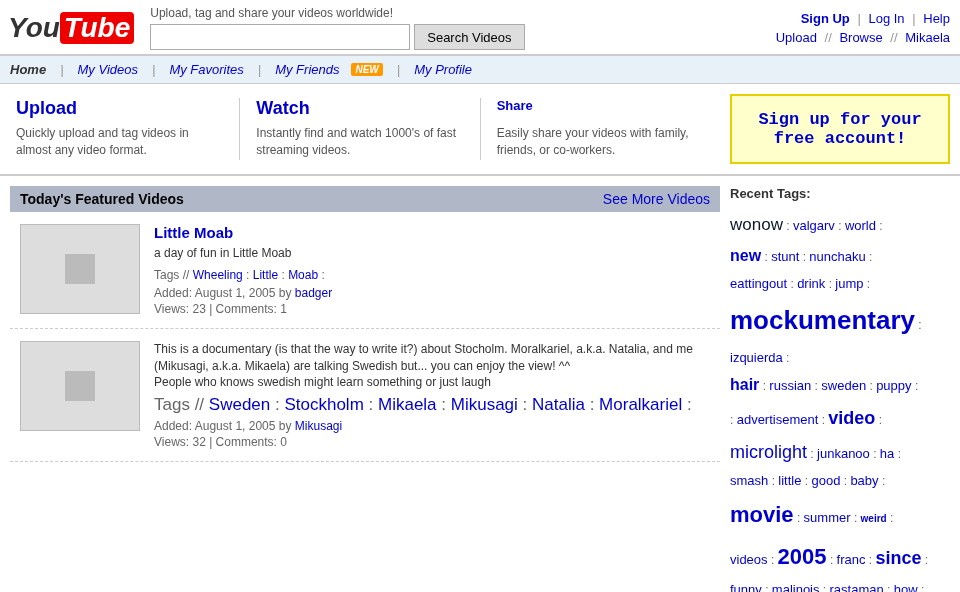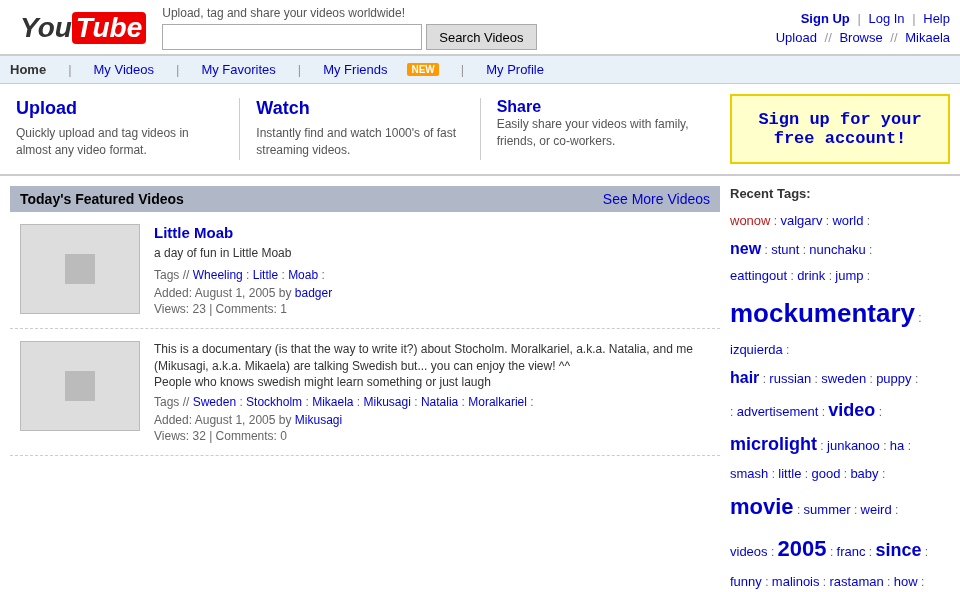--- a/index.html
+++ b/index.html
@@ -7,35 +7,35 @@
     #logo { display: flex; align-items: center; margin-right: 20px; }
     .logo-you { background: #fff; color: #333; font-size: 28px; font-weight: bold; font-style: italic; }
     .logo-tube { background: #e00; color: #fff; font-size: 28px; font-weight: bold; font-style: italic; padding: 0 4px; border-radius: 4px; }
     #search-input { width: 260px; height: 26px; border: 1px solid #aaa; padding: 0 6px; font-size: 13px; }
     #header-right { margin-left: auto; font-size: 13px; }
     #header-right a { color: #00c; text-decoration: none; }
     .pipe { color: #999; margin: 0 4px; }
     .dslash { color: #999; margin: 0 4px; }
 
     
-    #navbar { background: #e8f0f8; padding: 6px 10px; border-bottom: 1px solid #ccc; display: flex; align-items: center; gap: 16px; }
+    #navbar { background: #e8f0f8; padding: 6px 10px; border-bottom: 1px solid #ccc; display: flex; align-items: center; gap: 8px; font-style: italic; }
     #navbar a { color: #00c; text-decoration: none; font-size: 13px; }
     .nav-sep { color: #999; margin: 0 6px; }
     .feature { flex: 1; padding: 0 20px; border-right: 1px solid #ccc; }
     .feature:last-child { border-right: none; }
     .feature h2 { font-size: 18px; color: #00c; margin-bottom: 6px; }
     .feature p { font-size: 12px; color: #555; line-height: 1.4; }
 
     .video-item { display: flex; gap: 14px; padding: 12px 10px; border-bottom: 1px dashed #ccc; background: #fff; }
   </style>
 </head>
 <body>
 
 <div id="header-wrap" style="border-bottom:2px solid #ccc;">
-  <div style="display:flex; align-items:center; padding:6px 10px 4px 20px;">
+  <div style="display:flex; align-items:center; padding:6px 10px 4px 8px;">
     <div id="logo" style="margin-right:16px;">
       <span class="logo-you">You</span>
         <span class="logo-tube">Tube</span>
     </div>
     <div style="flex:1;">
       <div style="font-size:12px; color:#555; margin-bottom:4px;">Upload, tag and share your videos worldwide!</div>
       <div style="display:flex; align-items:center;">
         <input type="text" id="search-input" style="width: 260px; height: 26px; border: 1px solid rgb(170, 170, 170); padding: 0px 6px; font-size: 13px;">
         <button style="height:26px; padding:0 12px; background:#ddd; border:1px solid #aaa; cursor:pointer; font-size:13px; margin-left:4px;">Search Videos</button>
       </div>
@@ -76,21 +76,21 @@
   <div style="display:flex; flex:1; padding:14px 10px;">
     <div class="feature" style="flex:1; padding:0 16px 0 6px; border-right:1px solid #ccc;">
       <h2 style="font-size:18px; color:#00c; margin-bottom:6px;"><a href="#" style="color:#00c; text-decoration:none;">Upload</a></h2>
       <p style="font-size:12px; color:#555; line-height:1.4;">Quickly upload and tag videos in almost any video format.</p>
     </div>
     <div class="feature" style="flex:1; padding:0 16px; border-right:1px solid #ccc;">
       <h2 style="font-size:18px; color:#00c; margin-bottom:6px;"><a href="#" style="color:#00c; text-decoration:none;">Watch</a></h2>
       <p style="font-size:12px; color:#555; line-height:1.4;">Instantly find and watch 1000's of fast streaming videos.</p>
     </div>
     <div class="feature" style="flex:1; padding:0 16px;">
-      <h2 style="font-size:16px; color:#00c; margin-bottom:0;"><a href="#" style="color:#00c; text-decoration:none;">Share</a></h2>
+      <h2 style="font-size:13px; color:#00c; margin-bottom:12px;"><a href="#" style="color:#00c; text-decoration:none;">Share</a></h2>
       <p style="font-size:12px; color:#555; line-height:1.4;">Easily share your videos with family, friends, or co-workers.</p>
     </div>
   </div>
   <div style="width:220px; background:#ffc; border:2px solid #e8d000; margin:10px 10px 10px 0; padding:14px; text-align:center; display:flex; align-items:center; justify-content:center;">
     <a href="#" style="color:#00c; font-size:17px; font-weight:bold; text-decoration:none;font-family:Liberation Mono, monospace;">Sign up for your free account!</a>
   </div>
 </div>
 
 <div style="display:flex; padding:10px; gap:10px;">
 
@@ -121,21 +121,21 @@
         </p>
       </div>
     </div>
 
     <div class="video-item" style="display:flex; gap:14px; padding:12px 10px; border-bottom:1px dashed #ccc; background:#fff;">
       <div style="width:120px; height:90px; background:#ddd; border:1px solid #bbb; display:flex; align-items:center; justify-content:center; flex-shrink:0;">
         <div style="width:30px;height:30px;background:#bbb;"></div>
       </div>
       <div>
         <p style="font-size:12px; color:#333; margin-bottom:4px; line-height:1.4;">This is a documentary (is that the way to write it?) about Stocholm. Moralkariel, a.k.a. Natalia, and me (Mikusagi, a.k.a. Mikaela) are talking Swedish but... you can enjoy the view! ^^<br>People who knows swedish might learn something or just laugh</p>
-        <p style="font-size:12px; color:#666; margin-bottom:4px;">
+        <p style="font-size:17px; color:#666; margin-bottom:4px;">
           <span>Tags //</span>
           <a href="#" style="color:#00c; text-decoration:none;"> Sweden</a> :
           <a href="#" style="color:#00c; text-decoration:none;">Stockholm</a> :
           <a href="#" style="color:#00c; text-decoration:none;">Mikaela</a> :
           <a href="#" style="color:#00c; text-decoration:none;">Mikusagi</a> :
           <a href="#" style="color:#00c; text-decoration:none;">Natalia</a> :
           <a href="#" style="color:#00c; text-decoration:none;">Moralkariel</a> :
         </p>
         <p style="font-size:12px; color:#666; margin-bottom:2px;">
           <span>Added: August 1, 2005 by</span> <a href="#" style="color:#00c; text-decoration:none;">Mikusagi</a>
@@ -143,29 +143,29 @@
         <p style="font-size:12px; color:#666;">
           <span>Views: 32</span> | <span>Comments: 0</span>
         </p>
       </div>
     </div>
   </div>
 
   <div style="width:220px;">
     <h4 style="font-size:13px; font-weight:bold; margin-bottom:8px;">Recent Tags:</h4>
     <div style="font-size:12px; line-height:1.9;">
-      <a href="#" style="font-size:13px; color:#b91c1c; text-decoration:none;text-align:right;">wonow</a><span style="color:#666;"> : </span><a href="#" style="font-size:13px; color:#00c; text-decoration:none;">valgarv</a><span style="color:#666;"> : </span><a href="#" style="font-size:13px; color:#00c; text-decoration:none;">world</a><span style="color:#666;"> : </span><br>
+      <a href="#" style="font-size:17px; color:#0f172a; text-decoration:none;text-align:right;">wonow</a><span style="color:#666;"> : </span><a href="#" style="font-size:13px; color:#00c; text-decoration:none;">valgarv</a><span style="color:#666;"> : </span><a href="#" style="font-size:13px; color:#00c; text-decoration:none;">world</a><span style="color:#666;"> : </span><br>
       <a href="#" style="font-size:16px; font-weight:bold; color:#00c; text-decoration:none;">new</a><span style="color:#666;"> : </span><a href="#" style="font-size:13px; color:#00c; text-decoration:none;">stunt</a><span style="color:#666;"> : </span><a href="#" style="font-size:13px; color:#00c; text-decoration:none;">nunchaku</a><span style="color:#666;"> : </span><br>
       <a href="#" style="font-size:13px; color:#00c; text-decoration:none;">eattingout</a><span style="color:#666;"> : </span><a href="#" style="font-size:13px; color:#00c; text-decoration:none;">drink</a><span style="color:#666;"> : </span><a href="#" style="font-size:13px; color:#00c; text-decoration:none;">jump</a><span style="color:#666;"> : </span><br>
       <a href="#" style="font-size:26px; font-weight:bold; color:#00c; text-decoration:none;">mockumentary</a><span style="color:#666;"> : </span><a href="#" style="font-size:13px; color:#00c; text-decoration:none;">izquierda</a><span style="color:#666;"> : </span><br>
       <a href="#" style="font-size:16px; font-weight:bold; color:#00c; text-decoration:none;">hair</a><span style="color:#666;"> : </span><a href="#" style="font-size:13px; color:#00c; text-decoration:none;">russian</a><span style="color:#666;"> : </span><a href="#" style="font-size:13px; color:#00c; text-decoration:none;">sweden</a><span style="color:#666;"> : </span><a href="#" style="font-size:13px; color:#00c; text-decoration:none;">puppy</a><span style="color:#666;"> : </span><br>
       <span style="color:#666;"> : </span><a href="#" style="font-size:13px; color:#00c; text-decoration:none;">advertisement</a><span style="color:#666;"> : </span><a href="#" style="font-size:18px; font-weight:bold; color:#00c; text-decoration:none;">video</a><span style="color:#666;"> : </span><br>
-      <a href="#" style="font-size:18px; font-weight:bold; color:#00c; text-decoration:none;">microlight</a><span style="color:#666;"> : </span><a href="#" style="font-size:13px; color:#00c; text-decoration:none;">junkanoo</a><span style="color:#666;"> : </span><a href="#" style="font-size:13px; color:#00c; text-decoration:none;">ha</a><span style="color:#666;"> : </span><br>
+      <a href="#" style="font-size:18px; font-weight:normal; color:#00c; text-decoration:none;">microlight</a><span style="color:#666;"> : </span><a href="#" style="font-size:13px; color:#00c; text-decoration:none;">junkanoo</a><span style="color:#666;"> : </span><a href="#" style="font-size:13px; color:#00c; text-decoration:none;">ha</a><span style="color:#666;"> : </span><br>
       <a href="#" style="font-size:13px; color:#00c; text-decoration:none;">smash</a><span style="color:#666;"> : </span><a href="#" style="font-size:13px; color:#00c; text-decoration:none;">little</a><span style="color:#666;"> : </span><a href="#" style="font-size:13px; color:#00c; text-decoration:none;">good</a><span style="color:#666;"> : </span><a href="#" style="font-size:13px; color:#00c; text-decoration:none;">baby</a><span style="color:#666;"> : </span><br>
-      <a href="#" style="font-size:22px; font-weight:bold; color:#00c; text-decoration:none;">movie</a><span style="color:#666;"> : </span><a href="#" style="font-size:13px; color:#00c; text-decoration:none;">summer</a><span style="color:#666;"> : </span><a href="#" style="font-size:13px; color:#00c; text-decoration:none;">weird</a><span style="color:#666;"> : </span><br>
+      <a href="#" style="font-size:22px; font-weight:bold; color:#00c; text-decoration:none;">movie</a><span style="color:#666;"> : </span><a href="#" style="font-size:13px; color:#00c; text-decoration:none;">summer</a><span style="color:#666;"> : </span><a href="#" style="font-size:10px; color:#00c; text-decoration:none;font-weight:bold;">weird</a><span style="color:#666;"> : </span><br>
       <a href="#" style="font-size:13px; color:#00c; text-decoration:none;">videos</a><span style="color:#666;"> : </span><a href="#" style="font-size:22px; font-weight:bold; color:#00c; text-decoration:none;">2005</a><span style="color:#666;"> : </span><a href="#" style="font-size:13px; color:#00c; text-decoration:none;">franc</a><span style="color:#666;"> : </span><a href="#" style="font-size:18px; font-weight:bold; color:#00c; text-decoration:none;">since</a><span style="color:#666;"> : </span><br>
       <a href="#" style="font-size:13px; color:#00c; text-decoration:none;">funny</a><span style="color:#666;"> : </span><a href="#" style="font-size:13px; color:#00c; text-decoration:none;">malinois</a><span style="color:#666;"> : </span><a href="#" style="font-size:13px; color:#00c; text-decoration:none;">rastaman</a><span style="color:#666;"> : </span><a href="#" style="font-size:13px; color:#00c; text-decoration:none;">how</a><span style="color:#666;"> : </span><br>
       <br>
       <br>
       <br>
       <br>
       
     </div>
   </div>
 </div>

